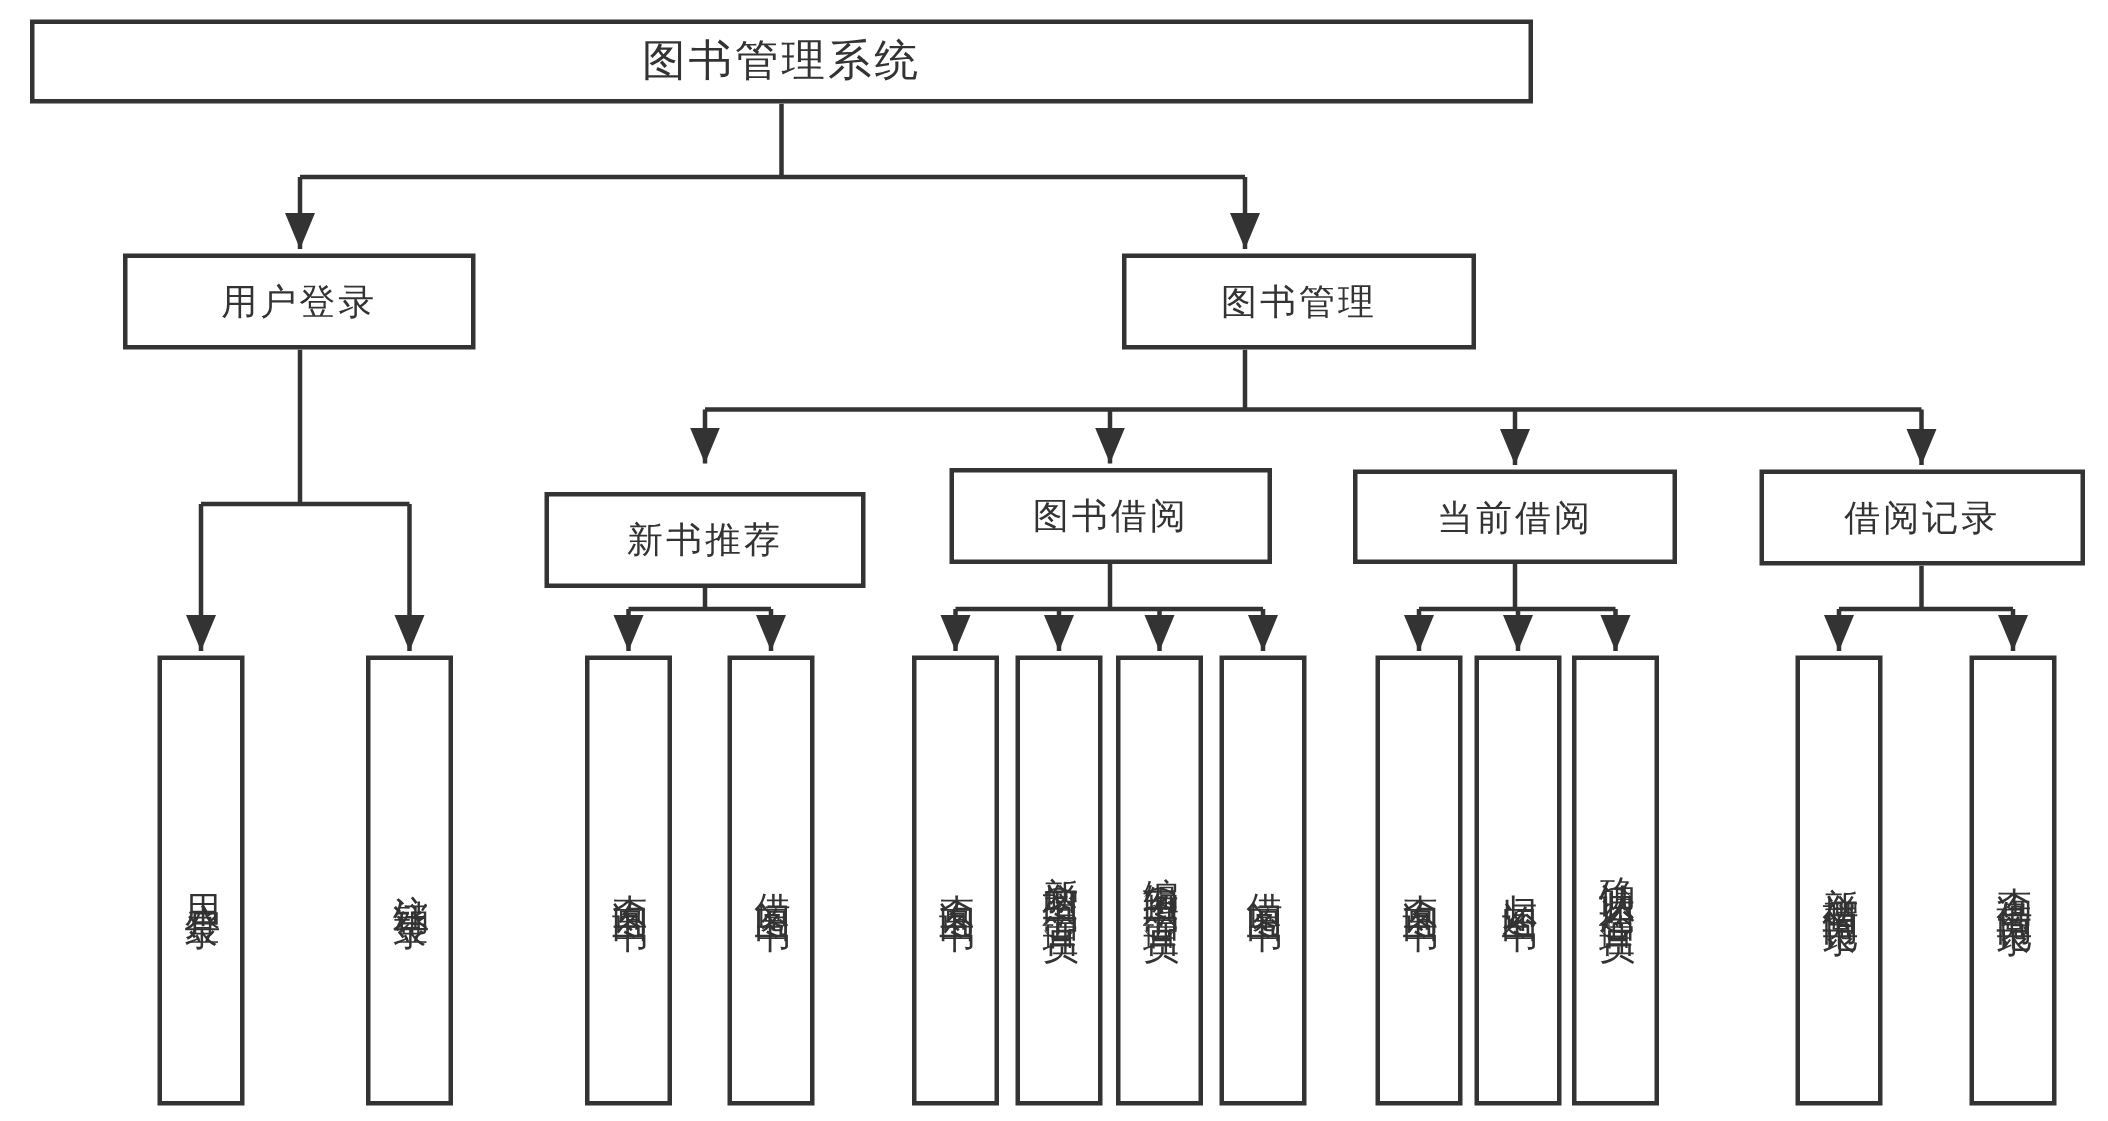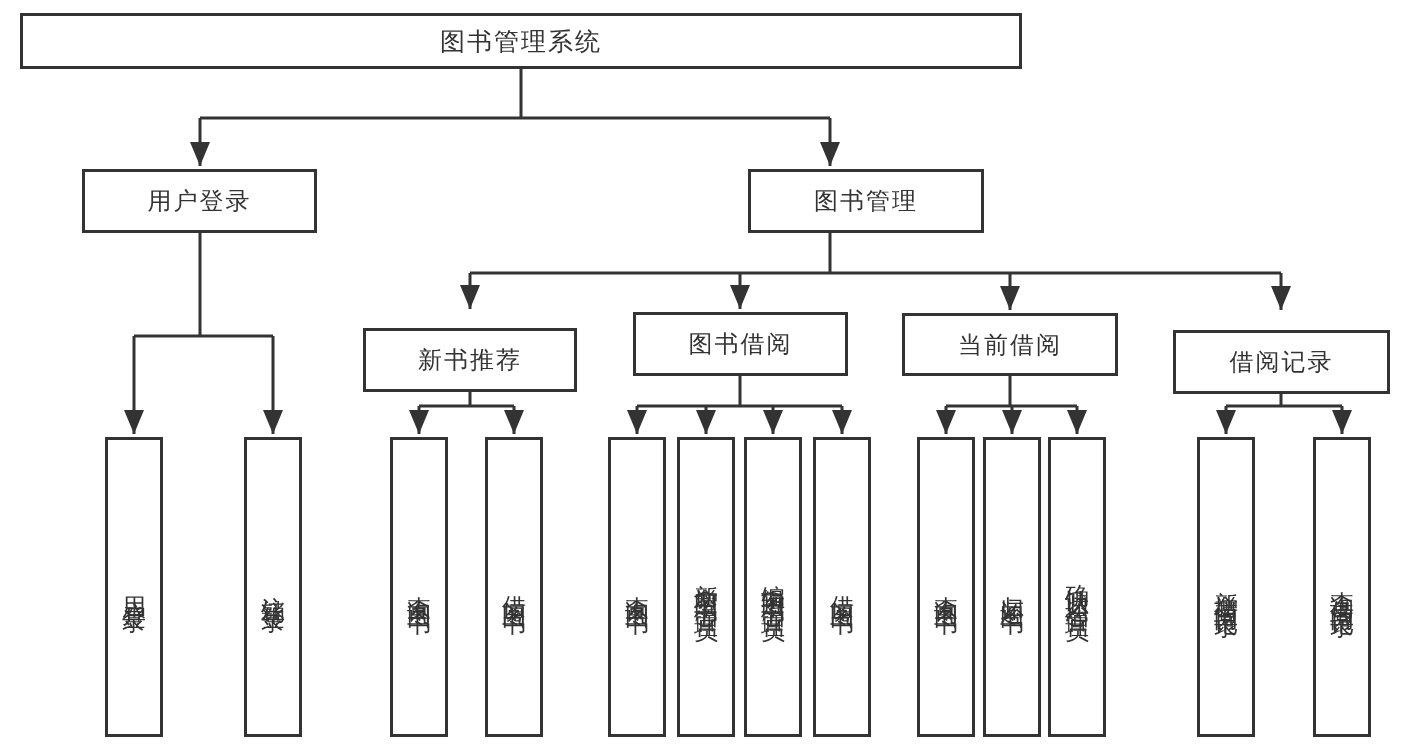--- a/index.html
+++ b/index.html
@@ -28,21 +28,21 @@
     background: #ffffff;
     display: flex;
     align-items: center;
     justify-content: center;
     color: #333333;
     font-size: 24px;
     letter-spacing: 2px;
     z-index: 1;
     white-space: nowrap;
   }
-  .hnode.root { font-size: 25px; }
+  .hnode.root { font-size: 29px; }
   .vnode {
     position: absolute;
     box-sizing: border-box;
     border: 3px solid #333333;
     background: #ffffff;
     width: 58px;
     height: 300px;
     top: 437px;
     display: flex;
     align-items: center;
@@ -117,21 +117,21 @@
   </svg>
 
   <div class="hnode root" style="left:20px; top:13px; width:1002px; height:56px;">图书管理系统</div>
 
   <div class="hnode" style="left:82px; top:169px; width:235px; height:64px;">用户登录</div>
   <div class="hnode" style="left:712px; top:169px; width:236px; height:64px;margin-left:36px;">图书管理</div>
 
   <div class="hnode" style="left:363px; top:328px; width:214px; height:64px;">新书推荐</div>
   <div class="hnode" style="left:902px; top:313px; width:216px; height:63px;">当前借阅</div>
   <div class="hnode" style="left:633px; top:312px; width:215px; height:64px;">图书借阅</div>
-  <div class="hnode" style="left:1173px; top:313px; width:217px; height:64px;margin-top:17px;">借阅记录</div>
+  <div class="hnode" style="left:1173px; top:313px; width:217px; height:64px;">借阅记录</div>
 
   <div class="vnode" style="left:105px;">
     <span>用户登录</span>
   </div>
   <div class="vnode" style="left:244px;">
     <span>注销登录</span>
   </div>
 
   <div class="vnode" style="left:390px;">
     <span>查询图书</span>

